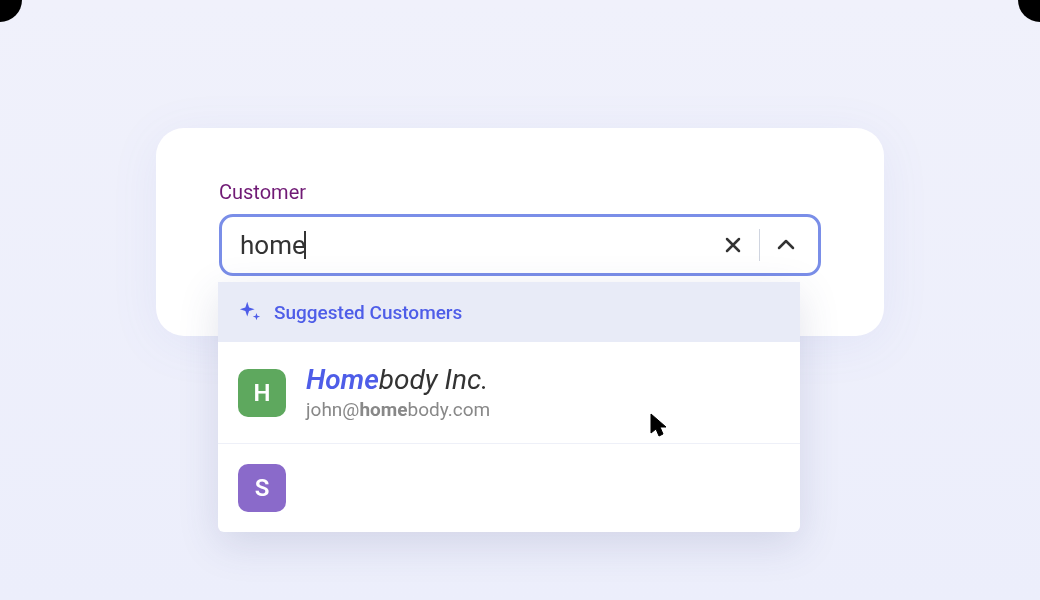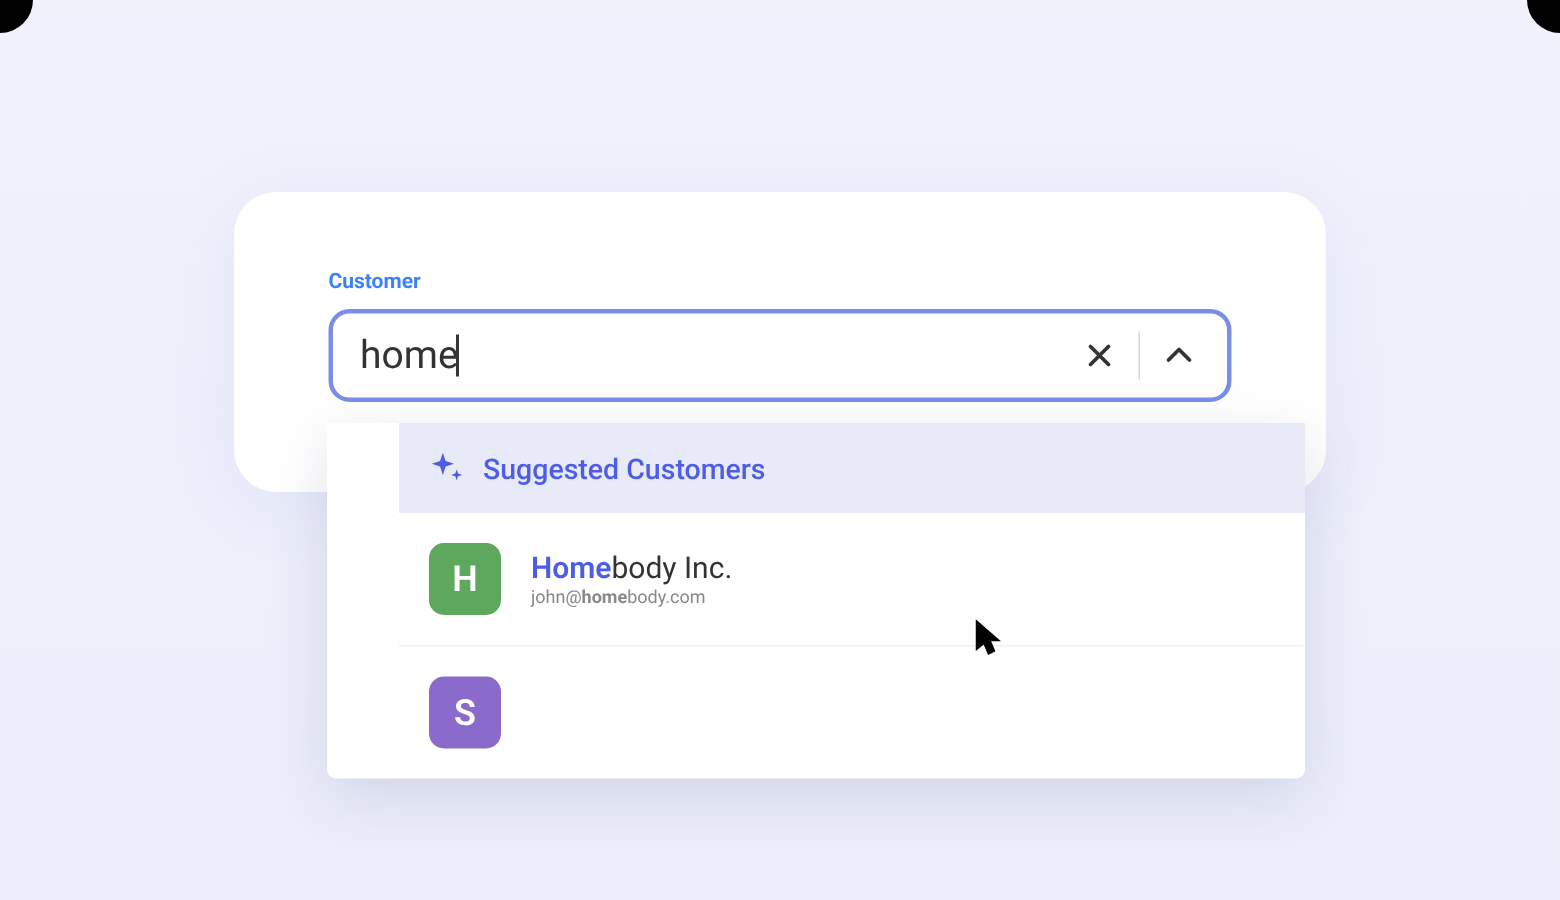--- a/index.html
+++ b/index.html
@@ -41,24 +41,24 @@
       top: 128px;
       left: 156px;
       width: 728px;
       background: #ffffff;
       border-radius: 28px;
       padding: 52px 63px 60px 63px;
       box-shadow: 0 8px 50px rgba(100, 110, 200, 0.08);
     }
     
     .field-label {
-      font-size: 14px;
-      color: #3b82f6;
+      font-size: 20px;
+      color: #701a75;
       margin-bottom: 10px;
-      font-weight: 700;
+      font-weight: 400;
     }
     
     .combobox {
       display: flex;
       align-items: center;
       border: 3px solid #7a8ee8;
       border-radius: 14px;
       height: 62px;
       padding: 0 16px 0 18px;
       background: #fff;
@@ -105,26 +105,25 @@
       align-items: center;
       justify-content: center;
       cursor: pointer;
       color: #333;
     }
     
     .dropdown {
       position: absolute;
       top: 282px;
       left: 218px;
-      width: 652px;
+      width: 582px;
       background: #ffffff;
       border-radius: 0 0 6px 6px;
       box-shadow: 0 12px 40px rgba(60, 70, 120, 0.15);
       overflow: hidden;
-      padding-left: 48px;
     }
     
     .dropdown-header {
       display: flex;
       align-items: center;
       padding: 18px 20px;
       background: #e8ebf7;
       gap: 12px;
     }
     
@@ -171,28 +170,29 @@
     
     .avatar-purple {
       background: #8a6aca;
     }
     
     .suggestion-text {
       flex: 1;
     }
     
     .suggestion-name {
-      font-size: 20px;
+      font-size: 28px;
       color: #333;
       font-weight: 400;
       line-height: 1.3;
+      font-style: italic;
     }
     
     .suggestion-email {
-      font-size: 12px;
+      font-size: 19px;
       color: #888;
       font-weight: 400;
       line-height: 1.3;
     }
     
     .highlight {
       color: #4e5de8;
       font-weight: 600;
     }
     

